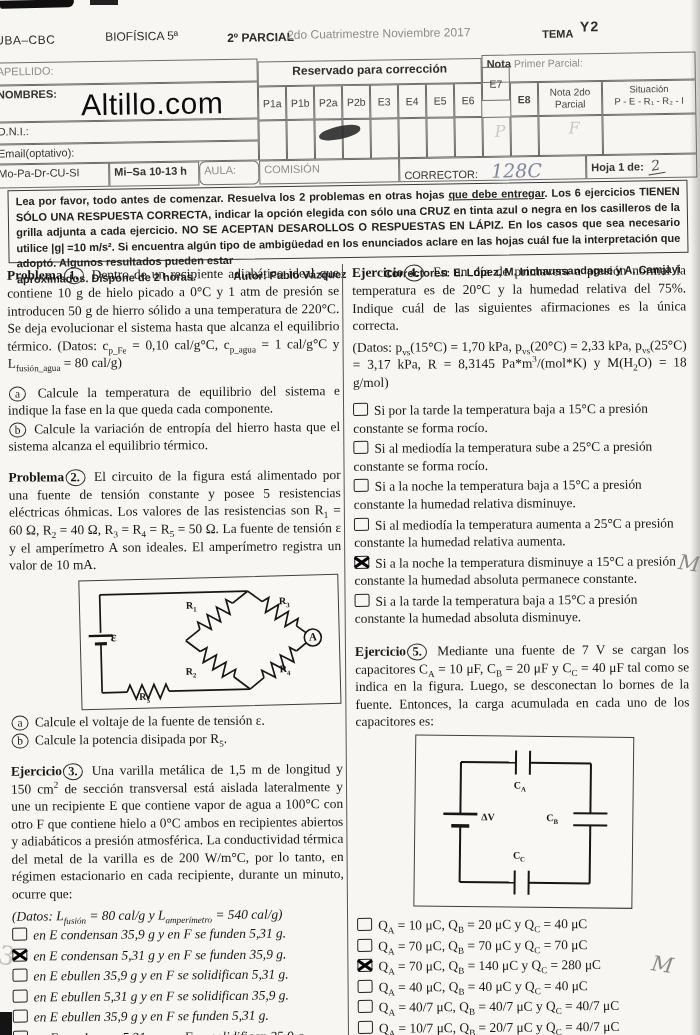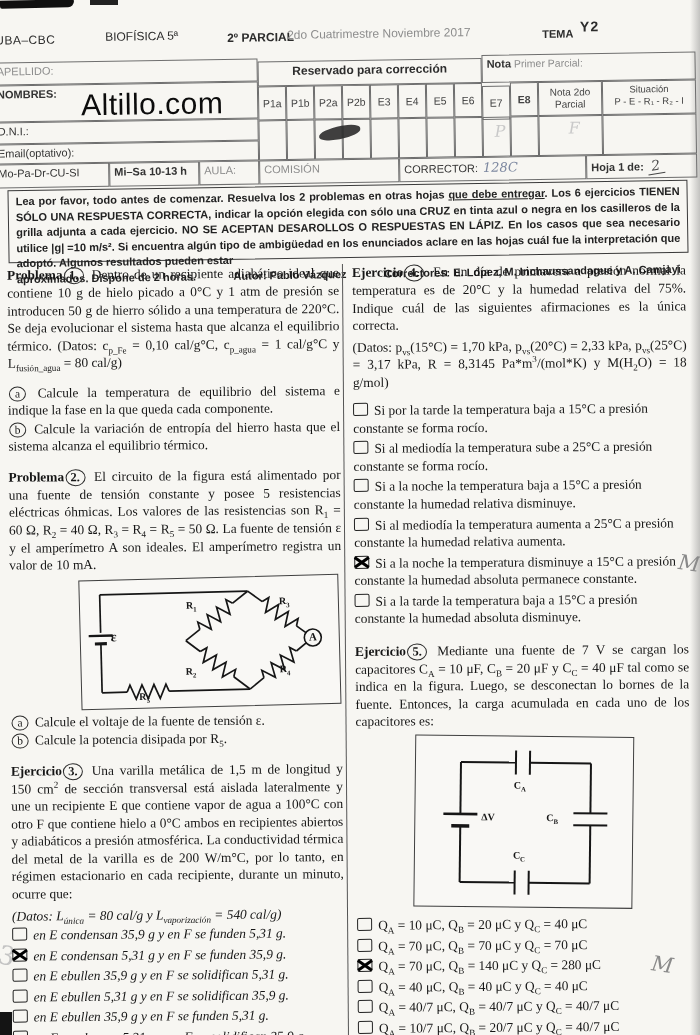--- a/index.html
+++ b/index.html
@@ -92,21 +92,21 @@
 
   <div class="cell" style="left:-8px;top:57px;width:266px;height:23px;"><span class="faint">APELLIDO:</span></div>
   <div class="cell" style="left:-8px;top:80px;width:266px;height:37px;">
     <span class="bold">NOMBRES:</span>
     <span class="watermark">Altillo.com</span>
   </div>
   <div class="cell" style="left:-8px;top:117px;width:266px;height:22px;"><span>D.N.I.:</span></div>
   <div class="cell" style="left:-8px;top:139px;width:266px;height:20px;"><span>Email(optativo):</span></div>
   <div class="cell" style="left:-8px;top:159px;width:116px;height:24px;"><span>Mo-Pa-Dr-CU-SI</span></div>
   <div class="cell" style="left:108px;top:159px;width:90px;height:24px;"><span class="bold">Mi–Sa  10-13 h</span></div>
-  <div class="cell" style="left:198px;top:159px;width:60px;height:24px;"><span class="faint">AULA:</span></div>
+  <div class="cell" style="left:198px;top:159px;width:60px;height:24px;border-radius:6px;"><span class="faint">AULA:</span></div>
 
   <div class="cell" style="left:258px;top:60px;width:224px;height:25px;text-align:center;font-size:12px;font-weight:600;color:#2d2d2d;">Reservado para corrección</div>
   <div class="cell colhead" style="left:258px;top:85px;width:28px;height:34px;">P1a</div>
   <div class="cell colhead" style="left:286px;top:85px;width:28px;height:34px;">P1b</div>
   <div class="cell colhead" style="left:314px;top:85px;width:28px;height:34px;">P2a</div>
   <div class="cell colhead" style="left:342px;top:85px;width:28px;height:34px;">P2b</div>
   <div class="cell colhead" style="left:370px;top:85px;width:28px;height:34px;">E3</div>
   <div class="cell colhead" style="left:398px;top:85px;width:28px;height:34px;">E4</div>
   <div class="cell colhead" style="left:426px;top:85px;width:28px;height:34px;">E5</div>
   <div class="cell colhead" style="left:454px;top:85px;width:28px;height:34px;">E6</div>
@@ -116,27 +116,27 @@
   <div class="cell nolabel" style="left:342px;top:119px;width:28px;height:40px;"></div>
   <div class="cell nolabel" style="left:370px;top:119px;width:28px;height:40px;"></div>
   <div class="cell nolabel" style="left:398px;top:119px;width:28px;height:40px;"></div>
   <div class="cell nolabel" style="left:426px;top:119px;width:28px;height:40px;"></div>
   <div class="cell nolabel" style="left:454px;top:119px;width:28px;height:40px;"></div>
   <div class="smudge"></div>
 
   <div class="cell" style="left:258px;top:159px;width:140px;height:24px;"><span class="faint">COMISIÓN</span></div>
   <div class="cell" style="left:398px;top:159px;width:187px;height:24px;">
     <span>CORRECTOR:</span>
-    <span class="hand" style="font-size:13px;margin-left:2px;">128C</span>
+    <span class="hand" style="font-size:19px;margin-left:10px;">128C</span>
   </div>
 
   <div class="cell" style="left:482px;top:57px;width:214px;height:28px;">
     <span class="bold" style="font-size:11px;">Nota</span><span class="faint" style="font-size:10.5px;"> Primer Parcial:</span>
   </div>
-  <div class="cell colhead" style="left:482px;top:88px;width:28px;height:34px;">E7</div>
+  <div class="cell colhead" style="left:482px;top:69px;width:28px;height:34px;">E7</div>
   <div class="cell colhead bold" style="left:510px;top:85px;width:28px;height:34px;">E8</div>
   <div class="cell colhead" style="left:538px;top:85px;width:64px;height:34px;">
       <span class="two">Nota 2do
 Parcial</span>
     </div>
   <div class="cell" style="left:602px;top:85px;width:94px;height:34px;">
     <div class="sit">Situación</div>
     <div class="sit">P - E - R₁ - R₂ - I</div>
   </div>
   <div class="cell nolabel" style="left:482px;top:119px;width:28px;height:40px;"></div>
@@ -225,21 +225,21 @@
     </div>
 
     <p class="item"><span class="circ sm">a</span> <span>Calcule el voltaje de la fuente de tensión ε.</span></p>
     <p class="item"><span class="circ sm">b</span> <span>Calcule la potencia disipada por R<sub>5</sub>.</span></p>
 
     <div class="gap12"></div>
     <p class="para">
       <span class="pt">Ejercicio</span><span class="circ">3.</span>
       <span>Una varilla metálica de 1,5 m de longitud y 150 cm<sup>2</sup> de sección transversal está aislada lateralmente y une un recipiente E que contiene vapor de agua a 100°C con otro F que contiene hielo a 0°C ambos en recipientes abiertos y adiabáticos a presión atmosférica. La conductividad térmica del metal de la varilla es de 200 W/m°C, por lo tanto, en régimen estacionario en cada recipiente, durante un minuto, ocurre que:</span>
     </p>
-    <p class="para" style="font-style:italic;margin-bottom:2px;">(Datos: L<sub>única</sub> = 80 cal/g y L<sub>vaporización</sub> = 540 cal/g)</p>
+    <p class="para" style="font-style:italic;margin-bottom:2px;">(Datos: L<sub>fusión</sub> = 80 cal/g y L<sub>amperímetro</sub> = 540 cal/g)</p>
 
     <div class="opts italicize">
       <span class="margin-scribble">3</span>
       <div class="opt"><span class="box"></span><span>en E condensan 35,9 g y en F se funden 5,31 g.</span></div>
       <div class="opt checked"><span class="box"></span><span>en E condensan 5,31 g y en F se funden 35,9 g.</span></div>
       <div class="opt"><span class="box"></span><span>en E ebullen 35,9 g y en F se solidifican 5,31 g.</span></div>
       <div class="opt"><span class="box"></span><span>en E ebullen 5,31 g y en F se solidifican 35,9 g.</span></div>
       <div class="opt"><span class="box"></span><span>en E ebullen 35,9 g y en F se funden 5,31 g.</span></div>
       <div class="opt"><span class="box"></span><span>en E condensan 5.31 g y en F se solidifican 35,9 g.</span></div>
     </div>

